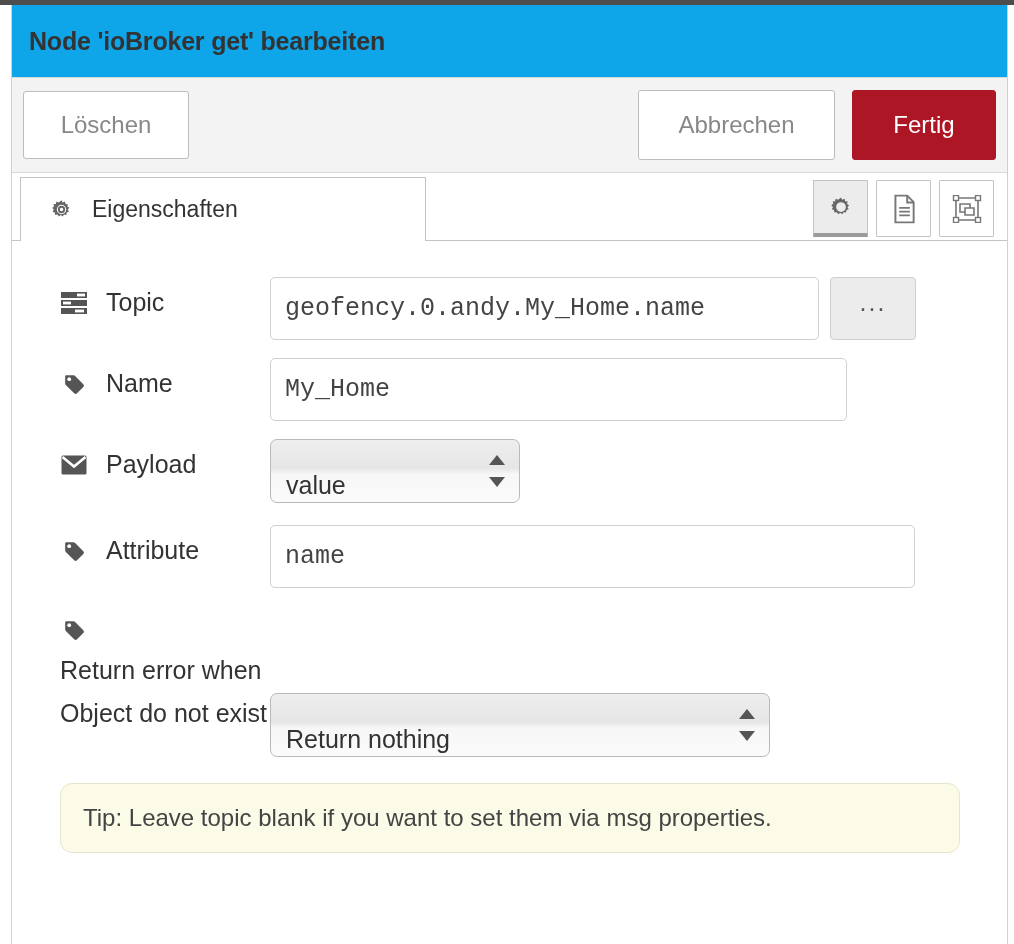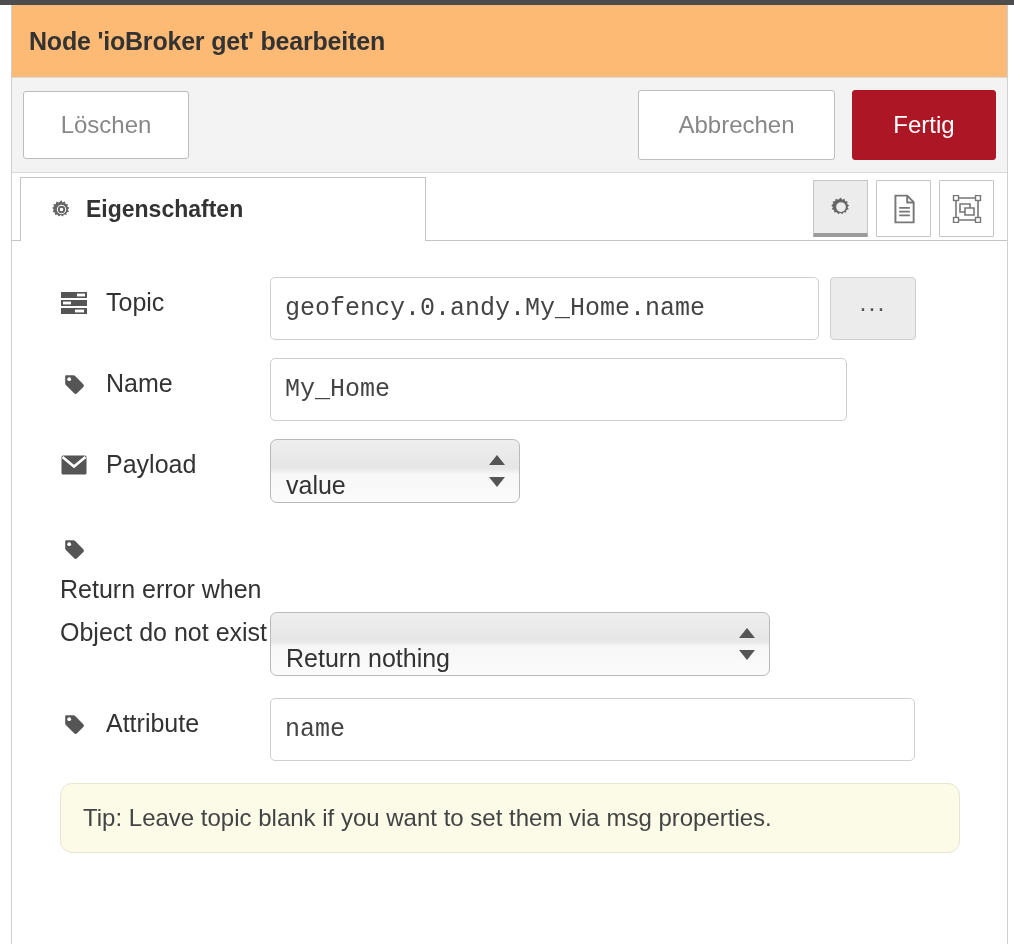--- a/index.html
+++ b/index.html
@@ -34,21 +34,21 @@
     height: 939px;
     background: #ffffff;
     border-left: 1px solid #cfcfcf;
     border-right: 1px solid #cfcfcf;
     box-sizing: border-box;
   }
 
   
   .titlebar {
     height: 73px;
-    background: #fdba74;
+    background: #0ea5e9;
     border-bottom: 1px solid #d9d9d9;
     display: flex;
     align-items: center;
     box-sizing: border-box;
   }
   .dialog-title {
     padding-left: 17px;
     font-size: 25px;
     font-weight: bold;
     color: #333333;
@@ -127,23 +127,23 @@
     border-bottom: none;
     box-sizing: border-box;
     display: flex;
     align-items: center;
     padding-left: 28px;
     z-index: 3;
     cursor: pointer;
   }
   .tab-label {
     font-size: 23px;
-    font-weight: bold;
+    font-weight: normal;
     color: #333333;
-    margin-left: 12px;
+    margin-left: 18px;
   }
   .tab-gear { display: inline-flex; }
 
   .tool-buttons {
     position: absolute;
     right: 13px;
     top: 7px;
     display: flex;
     gap: 8px;
     z-index: 4;
@@ -424,51 +424,51 @@
         <div id="payload-select" class="sel">
           <span class="sel-text">value</span>
           <span class="arrows">
             <i class="up"></i>
               <i class="dn"></i>
           </span>
         </div>
       </div>
     </div>
 
+    <div class="row">
+      <div class="label">
+        <span class="ico">
+          <svg width="24" height="24" viewBox="0 0 24 24" aria-hidden="true">
+            <path fill="#555555" d="M2.4 3.2h9.1c.5 0 1 .2 1.4.6l8.4 8.4c.8.8.8 2 0 2.8l-6.3 6.3c-.8.8-2 .8-2.8 0L3.8 12.9a2 2 0 0 1-.6-1.4V4.4c0-.7.5-1.2 1.2-1.2z"></path>
+            <circle cx="7.2" cy="7.2" r="1.9" fill="#ffffff"></circle>
+          </svg>
+        </span>
+        <span class="txt">Attribute</span>
+      </div>
+      <div class="field">
+        <input id="attr-input" class="txtbox" type="text" value="name" style="">
+      </div>
+    </div>
+
     <div class="row row-return">
       <div class="label">
         <span class="ico">
           <svg width="24" height="24" viewBox="0 0 24 24" aria-hidden="true">
             <path fill="#555555" d="M2.4 3.2h9.1c.5 0 1 .2 1.4.6l8.4 8.4c.8.8.8 2 0 2.8l-6.3 6.3c-.8.8-2 .8-2.8 0L3.8 12.9a2 2 0 0 1-.6-1.4V4.4c0-.7.5-1.2 1.2-1.2z"></path>
             <circle cx="7.2" cy="7.2" r="1.9" fill="#ffffff"></circle>
           </svg>
         </span><span class="txt">Return error when Object do not exist</span>
       </div>
       <div class="field">
         <div id="return-select" class="sel">
           <span class="sel-text">Return nothing</span>
           <span class="arrows">
             <i class="up"></i>
               <i class="dn"></i>
           </span>
         </div>
       </div>
     </div>
 
-    <div class="row">
-      <div class="label">
-        <span class="ico">
-          <svg width="24" height="24" viewBox="0 0 24 24" aria-hidden="true">
-            <path fill="#555555" d="M2.4 3.2h9.1c.5 0 1 .2 1.4.6l8.4 8.4c.8.8.8 2 0 2.8l-6.3 6.3c-.8.8-2 .8-2.8 0L3.8 12.9a2 2 0 0 1-.6-1.4V4.4c0-.7.5-1.2 1.2-1.2z"></path>
-            <circle cx="7.2" cy="7.2" r="1.9" fill="#ffffff"></circle>
-          </svg>
-        </span>
-        <span class="txt">Attribute</span>
-      </div>
-      <div class="field">
-        <input id="attr-input" class="txtbox" type="text" value="name" style="">
-      </div>
-    </div>
-
     <div class="tip">Tip: Leave topic blank if you want to set them via msg properties.</div>
 
   </div>
 </div>
 
 </body></html>

